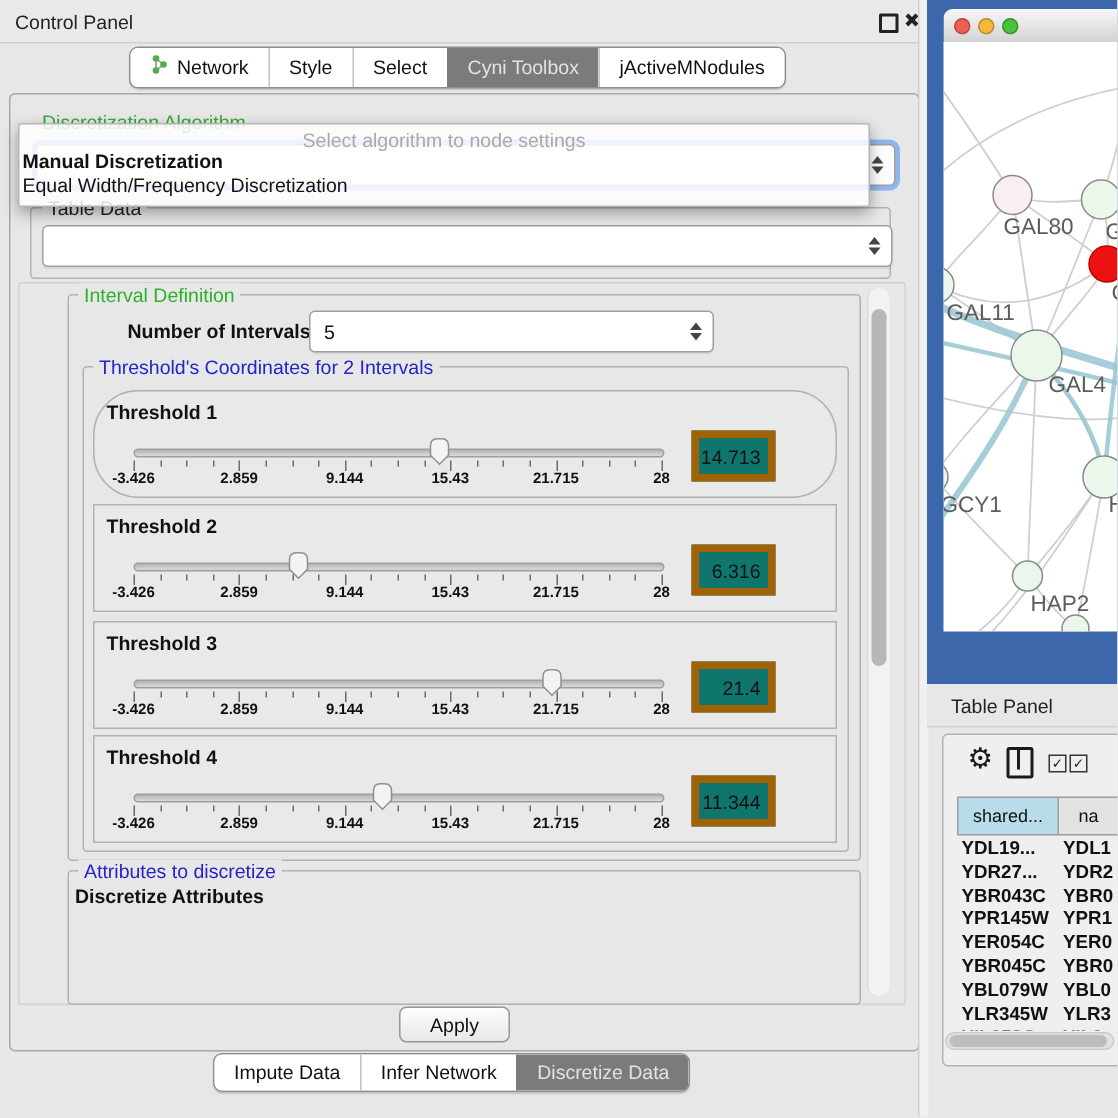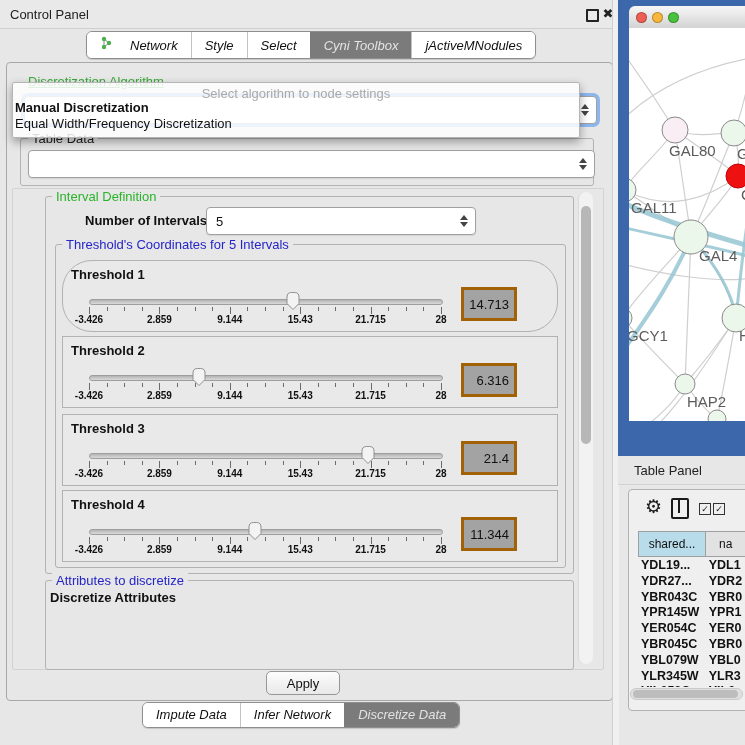--- a/index.html
+++ b/index.html
@@ -11,37 +11,37 @@
   
   #cp-titlebar{left:0;top:0;width:618px;height:28px;background:#e9e9e9;border-bottom:1px solid #cfcfcf;}
   #cp-title{left:10px;top:7px;font-size:13px;color:#222;}
   .winbtn{top:8px;width:12px;height:12px;font-size:13px;line-height:12px;color:#222;text-align:center;}
   #btn-float{left:586px;top:9px;width:9px;height:9px;border:2px solid #222;border-radius:1px;}
   #btn-close{left:602px;font-weight:bold;}
 
   .seg-control{display:inline-flex;border:1px solid #8e8e8e;border-radius:6px;background:#fff;
                overflow:hidden;box-shadow:0 1px 1px rgba(0,0,0,0.15);}
   .seg{padding:4px 13px 5px 13px;font-size:13px;color:#111;background:#fff;white-space:nowrap;
-       display:flex;align-items:flex-end;gap:17px;font-style:italic;}
+       display:flex;align-items:center;gap:5px;}
   .seg + .seg{border-left:1px solid #c3c3c3;}
   .seg.selected{background:#7b7b7b;color:#e3e3e3;border-left-color:#7b7b7b;}
   #top-tabs{left:86px;top:31px;}
   #bottom-tabs{left:142px;top:702px;}
 
   #content-box{left:6px;top:62px;width:605px;height:637px;border:1px solid #a8a8a8;border-radius:4px;background:#e7e7e7;}
   #scroll-viewport{left:12px;top:188px;width:590px;height:480px;border:1px solid #d2d2d2;border-radius:2px;}
   .vscrollbar{background:#f2f2f2;border-left:1px solid #dadada;}
   #main-vscroll{left:578px;top:192px;width:14px;height:472px;border-radius:7px;}
   #main-vscroll .thumbv{position:absolute;left:2px;top:14px;width:10px;height:238px;border-radius:5px;background:#b7b7b7;}
 
   .groupbox{border:1px solid #b2b2b2;border-radius:3px;}
   .grouplabel{position:absolute;font-size:13px;background:#e7e7e7;padding:0 4px;white-space:nowrap;}
   .g-green{color:#2ab32a;}
   .g-blue{color:#2424c8;}
-  .g-gray{color:#39a839;text-decoration:underline;}
+  .g-gray{color:#39a839;}
 
   .combo{background:#fff;border:1px solid #a0a0a0;border-radius:4px;font-size:13px;
          display:flex;align-items:center;padding-left:9px;box-shadow:0 1px 1px rgba(0,0,0,0.08);}
   .combo .stepper{position:absolute;right:7px;top:50%;transform:translateY(-50%);display:flex;flex-direction:column;gap:2px;}
   .tri-up{width:0;height:0;border-left:4px solid transparent;border-right:4px solid transparent;border-bottom:5px solid #444;}
   .tri-down{width:0;height:0;border-left:4px solid transparent;border-right:4px solid transparent;border-top:5px solid #444;}
 
   
   #algo-popup{left:12px;top:82px;width:566px;height:54px;background:rgba(255,255,255,0.84);
               border:1px solid #b5b5b5;border-radius:2px;box-shadow:0 4px 10px rgba(0,0,0,0.35);z-index:30;}
@@ -68,21 +68,21 @@
   .th-label{position:absolute;left:8px;top:6px;font-size:13px;font-weight:bold;}
   .th-slider{position:absolute;left:26px;top:38px;width:352px;height:4px;
              background:linear-gradient(#b3b3b3,#dadada);border:1px solid #9e9e9e;border-radius:3px;}
   .th-thumb{position:absolute;top:-9px;margin-left:-8px;}
   .ticks{position:absolute;left:26px;top:46px;width:352px;height:8px;}
   .tick{position:absolute;top:0;width:1px;background:#6b6b6b;}
   .tick.major{height:7px;}
   .tick.minor{height:4px;}
   .ticklabels{position:absolute;left:26px;top:53px;width:352px;height:12px;}
   .ticklabel{position:absolute;transform:translateX(-50%);font-size:10px;font-weight:bold;color:#111;white-space:nowrap;}
-  .th-value{position:absolute;left:398px;top:26px;width:56px;height:34px;background:#a3a3a3;border:3px solid #a16207;
+  .th-value{position:absolute;left:398px;top:26px;width:56px;height:34px;background:#0f766e;border:5px solid #a16207;
             font-size:13px;display:flex;align-items:center;justify-content:flex-end;padding-right:5px;box-sizing:border-box;}
 
   
   #attr-group{left:45px;top:580px;width:527px;height:88px;}
   #attr-title{left:52px;top:573px;}
   #attr-subtitle{left:50px;top:590px;font-size:13px;font-weight:bold;}
   #attr-list{left:56px;top:607px;width:510px;height:59px;background:#fff;border:1px solid #b0b0b0;overflow:hidden;}
   .attr-item{font-size:13px;line-height:20px;padding-left:20px;white-space:nowrap;}
   #attr-list .thumbv{position:absolute;right:2px;top:2px;width:9px;height:34px;border-radius:5px;background:#b7b7b7;}
 
@@ -189,21 +189,21 @@
   <div class="abs grouplabel g-green" id="interval-label">Interval Definition</div>
   <div class="abs" id="numint-label">Number of Intervals</div>
   <div class="abs combo" id="numint-combo">
     <span>5</span>
     <span class="stepper">
         <span class="tri-up"></span>
         <span class="tri-down"></span>
       </span>
   </div>
   <div class="abs groupbox" id="thr-group"></div>
-  <div class="abs grouplabel g-blue" id="thr-title">Threshold's Coordinates for 5 Intervals</div>
+  <div class="abs grouplabel g-blue" id="thr-title">Threshold's Coordinates for 2 Intervals</div>
   <div id="thresholds-container">
       <div class="abs th-box" style="top: 260px; border-radius: 30px;">
         <div class="th-label">Threshold 1</div>
         <div class="th-slider">
           <div class="th-thumb" style="left: 57.7197%;"><svg width="16" height="20" viewBox="0 0 16 20">
               <path d="M2 6 Q2 1.5 6.5 1.5 L9.5 1.5 Q14 1.5 14 6 L14 12.5 L8 18.5 L2 12.5 Z" fill="#f3f3f3" stroke="#8f8f8f"></path>
             </svg></div>
         </div>
         <div class="ticks">
           <div class="tick major" style="left: 0%;"></div>

